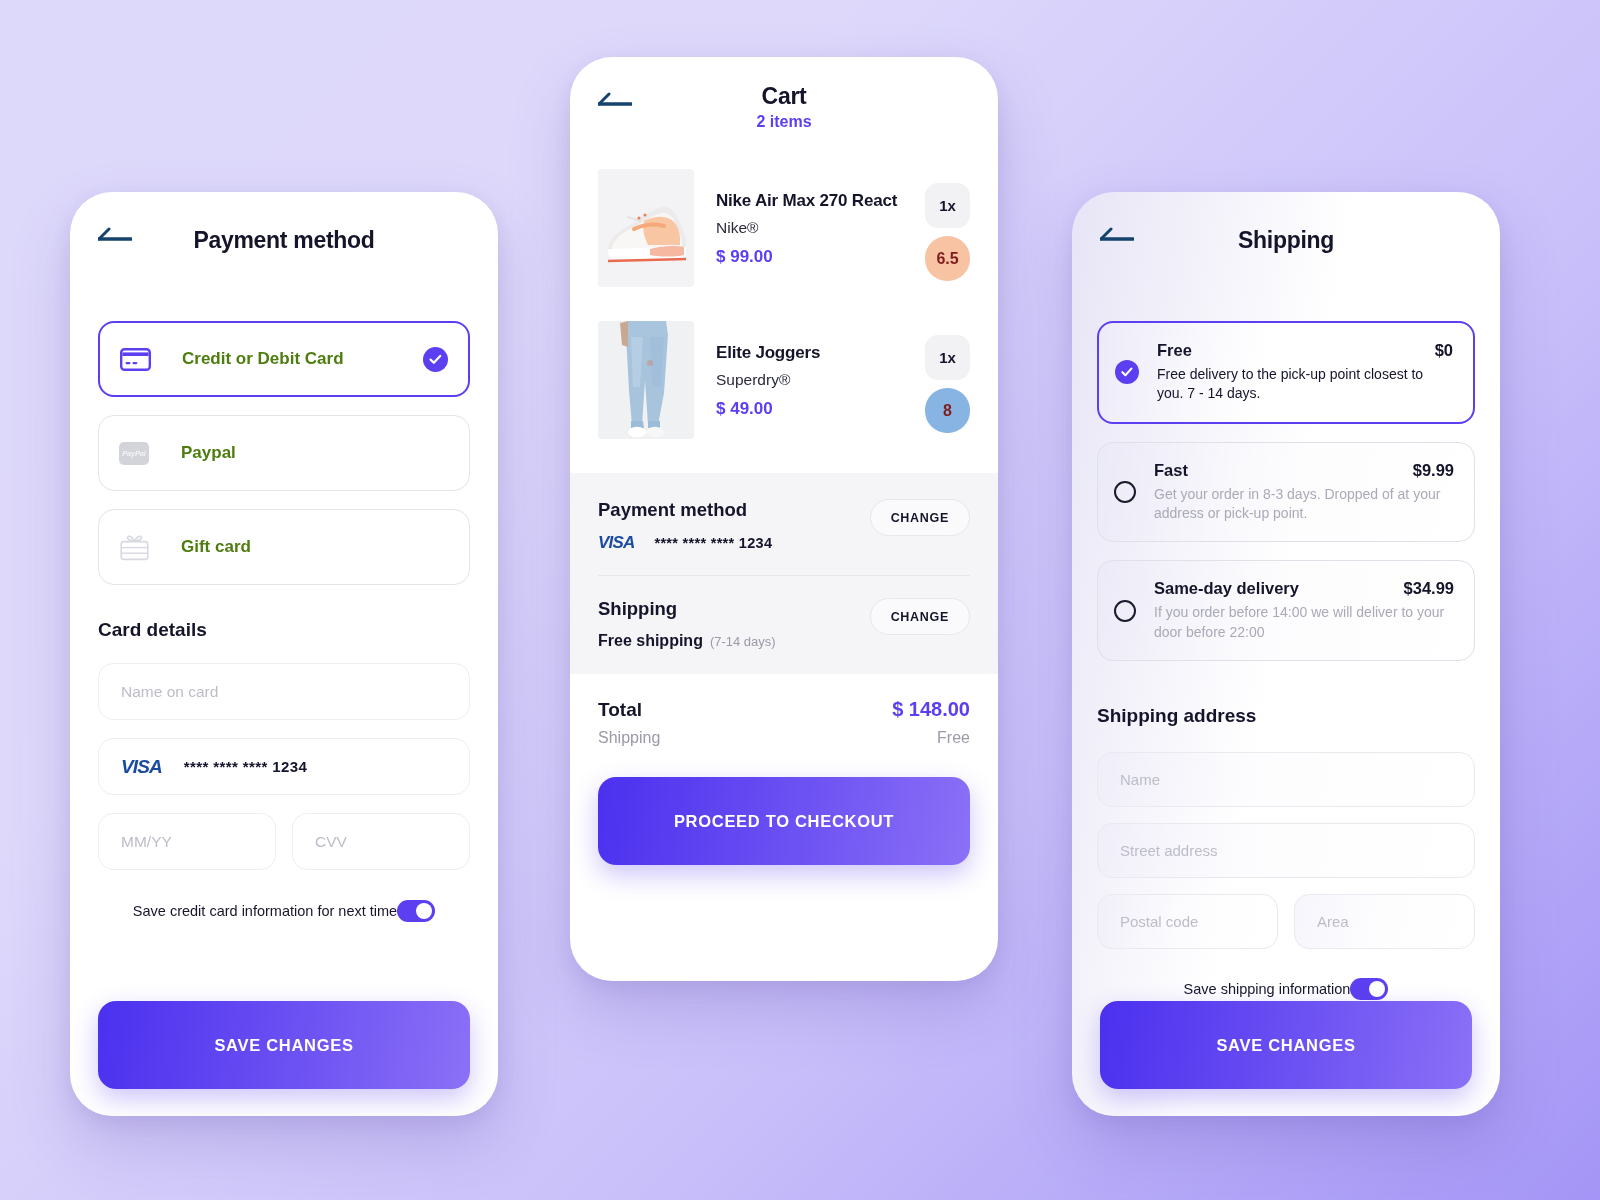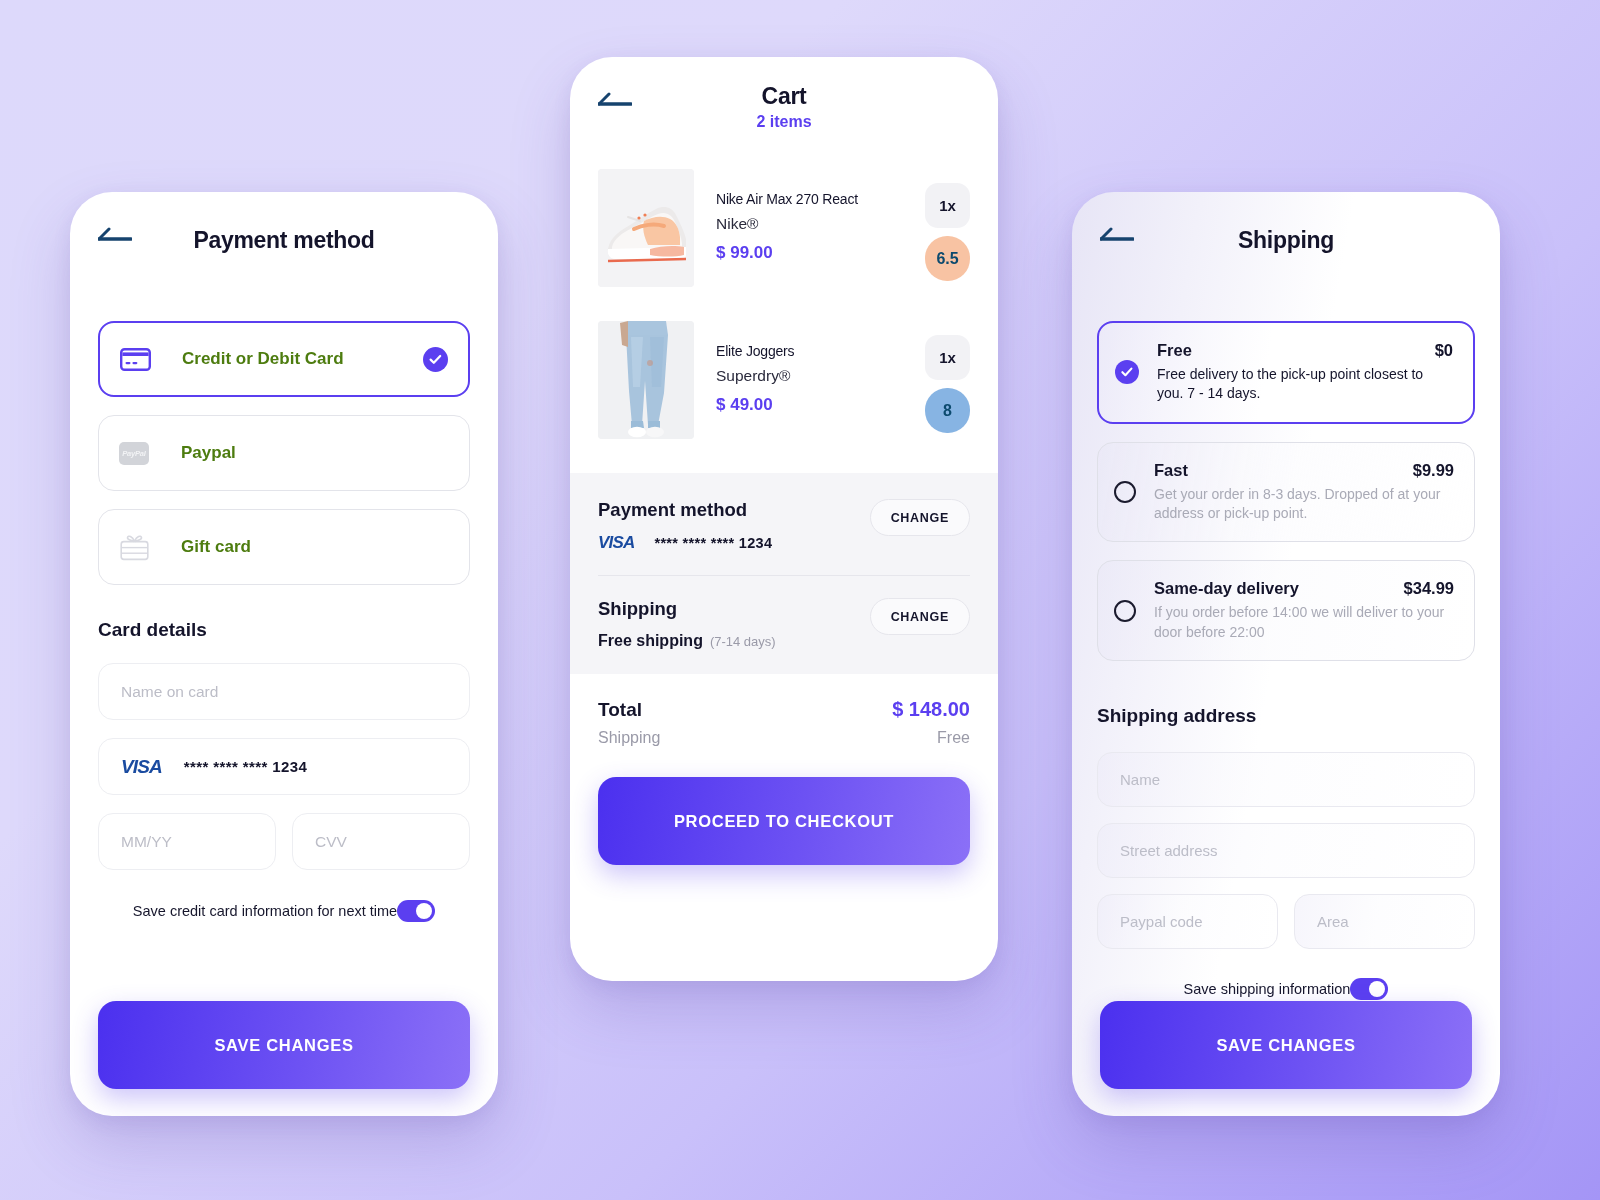--- a/index.html
+++ b/index.html
@@ -190,22 +190,22 @@
   .thumb {
     width: 96px; height: 118px;
     border-radius: 4px;
     flex-shrink: 0;
     overflow: hidden;
     background: #f4f4f6;
     position: relative;
   }
   .cart-info { flex: 1; padding-left: 22px; padding-top: 22px; }
   .cart-name {
-    font-size: 14px;
-    font-weight: normal;
+    font-size: 17px;
+    font-weight: bold;
     color: #14142b;
     letter-spacing: -0.2px;
   }
   .cart-brand {
     font-size: 15.5px;
     color: #2a2a3c;
     margin-top: 8px;
   }
   .cart-price {
     font-size: 17px;
@@ -219,21 +219,21 @@
     border-radius: 13px;
     background: #f2f2f5;
     display: flex; align-items: center; justify-content: center;
     font-size: 15px; font-weight: bold; color: #14142b;
     cursor: pointer;
   }
   .badge-size {
     width: 45px; height: 45px;
     border-radius: 22px;
     display: flex; align-items: center; justify-content: center;
-    font-size: 16px; font-weight: bold; color: #0c4a6e;
+    font-size: 16px; font-weight: bold; color: #7f1d1d;
     cursor: pointer;
   }
 
   
   .summary-gray {
     background: #f5f5f8;
     padding: 26px 28px 24px 28px;
   }
   .sum-block { display: flex; align-items: flex-start; justify-content: space-between; }
   .sum-h {
@@ -581,21 +581,21 @@
 
   <div class="addr-wrap">
     <div class="addr-field">
       <span class="ph">Name</span>
     </div>
     <div class="addr-field">
       <span class="ph">Street address</span>
     </div>
     <div class="addr-row">
       <div class="addr-field">
-        <span class="ph">Paypal code</span>
+        <span class="ph">Postal code</span>
       </div>
       <div class="addr-field">
         <span class="ph">Area</span>
       </div>
     </div>
   </div>
 
   <div class="toggle-row">
     <span class="toggle-label">Save shipping information</span>
     <span class="toggle"></span>

